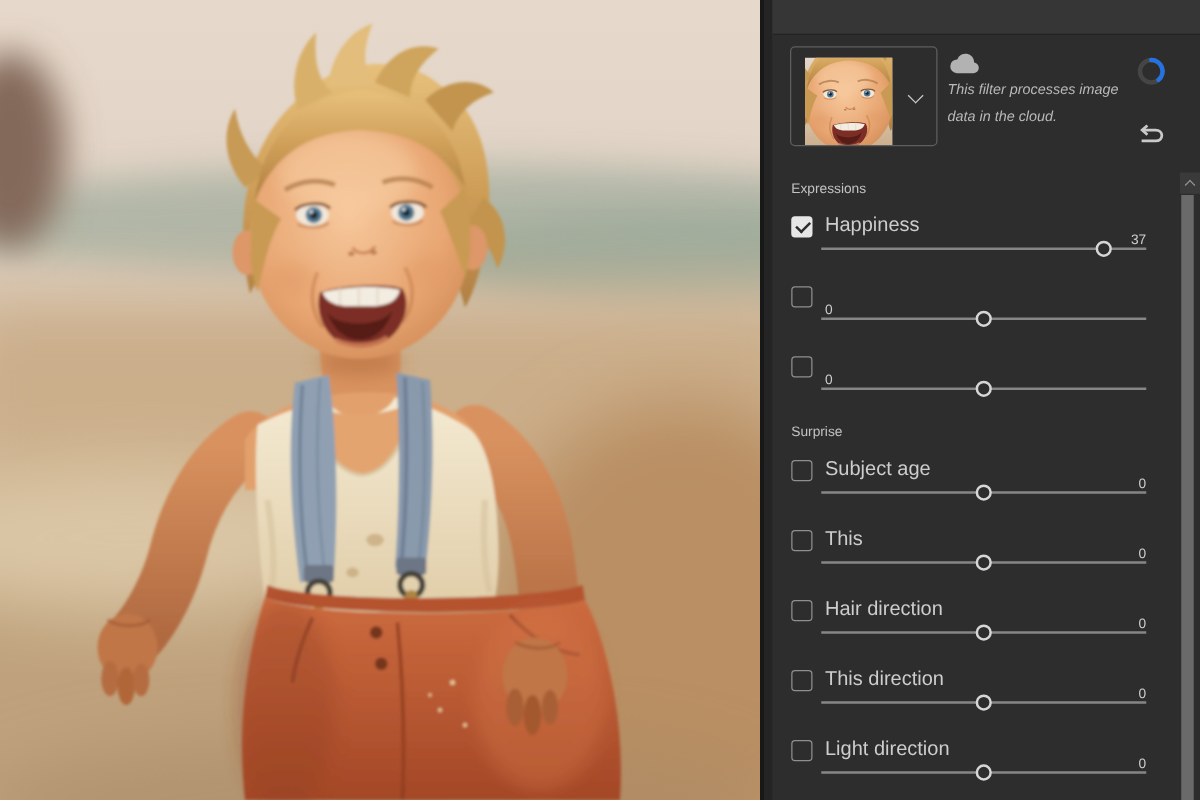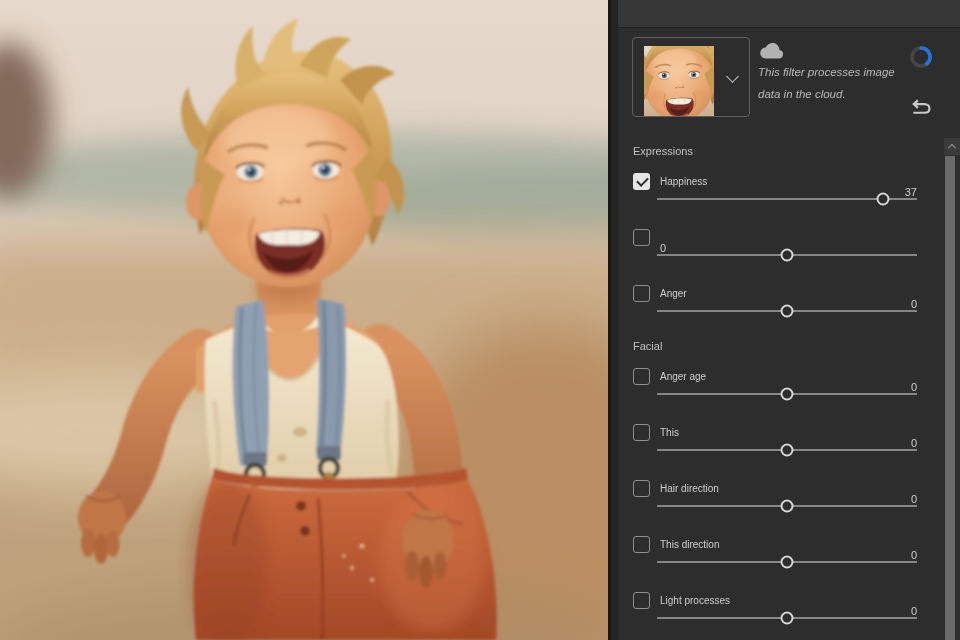--- a/index.html
+++ b/index.html
@@ -42,21 +42,21 @@
   .section-title { font-size:11px; color:#c2c2c2; height:12px; line-height:12px; margin-bottom:15px; }
   .slider-row { height:36px; margin-bottom:20px; }
   .slider-row:last-child { margin-bottom:10px; }
   .content .section-title:not(:first-child) { margin-top:0; }
   .row-head { display:flex; align-items:center; height:18px; }
   .checkbox { position:relative; width:17px; height:17px; border-radius:3px; margin-right:10px;
               border:1.5px solid #8f8f8f; background:transparent; cursor:pointer; flex:none; }
   .checkbox.checked { border:none; background:#e6e6e6; }
   .checkbox.checked::after { content:""; position:absolute; left:3.5px; top:4.5px; width:9px; height:5px;
               border-left:2px solid #2b2b2b; border-bottom:2px solid #2b2b2b; transform:rotate(-45deg); }
-  .slider-label { flex:1; font-size:10px; color:var(--text,#cdcdcd); }
+  .slider-label { flex:1; font-size:16px; color:var(--text,#cdcdcd); }
   .slider-value { font-size:11px; color:var(--text,#cdcdcd);margin-top:21px; }
   .slider-zone { position:relative; height:18px; margin-left:24px; cursor:pointer; }
   .slider-track { position:absolute; left:0; right:0; top:50%; height:1.5px; margin-top:-0.75px;
                   background:var(--slider-track,#868686); }
   .slider-handle { position:absolute; top:50%; width:13px; height:13px; border-radius:50%;
                    border:2px solid #d6d6d6; background:var(--panel-bg,#2d2d2d);
                    transform:translate(-50%,-50%); cursor:grab; }
 
   
   .scrollbar { position:absolute; right:0; top:138px; width:16px; height:502px; }
@@ -282,33 +282,32 @@
             <div class="slider-value">0</div>
           </div>
           <div class="slider-zone">
             <div class="slider-track"></div>
             <div class="slider-handle" style="left: 50%;"></div>
           </div>
         </div>
         <div class="slider-row">
           <div class="row-head">
             <div class="checkbox"></div>
-            <div class="slider-label">Anger</div>
-            <div class="slider-value">0</div>
-          </div>
-          <div class="slider-zone">
-            <div class="slider-track"></div>
-            <div class="slider-handle" style="left: 50%;"></div>
-          </div>
-        </div>
-        <div class="section-title">Facial</div>
-        <div class="slider-row">
-          <div class="row-head">
-            <div class="checkbox"></div>
-            <div class="slider-label">Anger age</div>
+            <div class="slider-value">0</div>
+          </div>
+          <div class="slider-zone">
+            <div class="slider-track"></div>
+            <div class="slider-handle" style="left: 50%;"></div>
+          </div>
+        </div>
+        <div class="section-title">Surprise</div>
+        <div class="slider-row">
+          <div class="row-head">
+            <div class="checkbox"></div>
+            <div class="slider-label">Subject age</div>
             <div class="slider-value">0</div>
           </div>
           <div class="slider-zone">
             <div class="slider-track"></div>
             <div class="slider-handle" style="left: 50%;"></div>
           </div>
         </div>
         <div class="slider-row">
           <div class="row-head">
             <div class="checkbox"></div>
@@ -338,21 +337,21 @@
             <div class="slider-value">0</div>
           </div>
           <div class="slider-zone">
             <div class="slider-track"></div>
             <div class="slider-handle" style="left: 50%;"></div>
           </div>
         </div>
         <div class="slider-row">
           <div class="row-head">
             <div class="checkbox"></div>
-            <div class="slider-label">Light processes</div>
+            <div class="slider-label">Light direction</div>
             <div class="slider-value">0</div>
           </div>
           <div class="slider-zone">
             <div class="slider-track"></div>
             <div class="slider-handle" style="left: 50%;"></div>
           </div>
         </div>
       </div>
 
     <div class="scrollbar">

